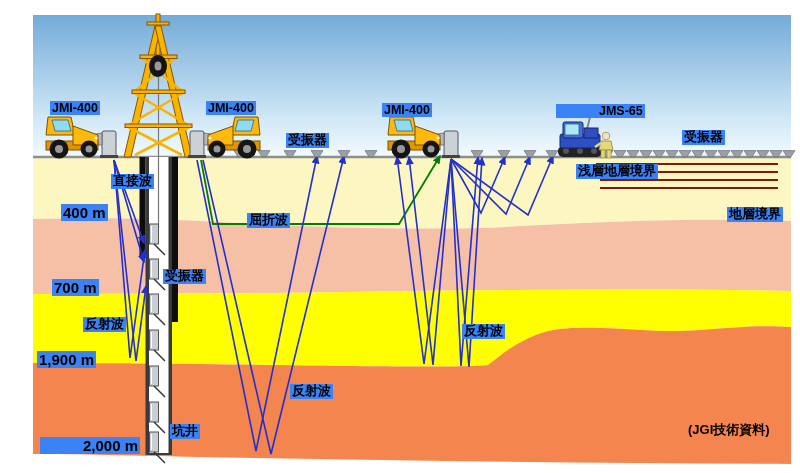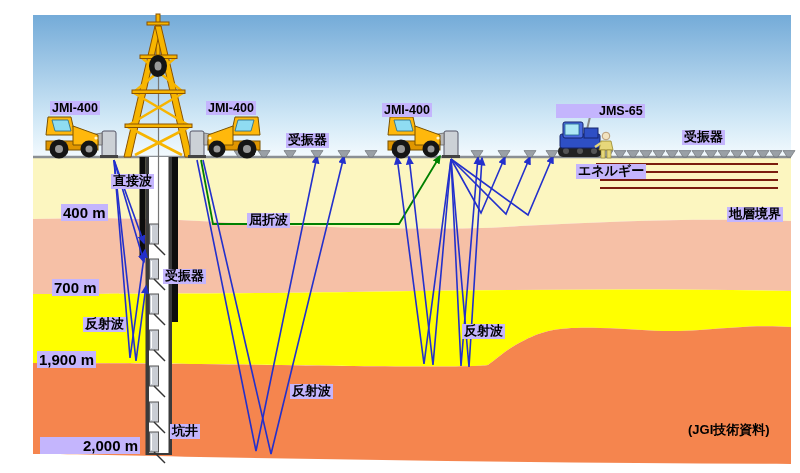--- a/index.html
+++ b/index.html
@@ -1,19 +1,19 @@
 <!DOCTYPE html>
 <html style="--skyTop: #74abd8; --skyMid: #cfe7f6; --skyBottom: #f3fafe; --layerCream: #fcf6c0; --layerPink: #f6c0a6; --layerYellow: #ffff00; --layerOrange: #f5854e; --surfaceGray: #8a8f94; --shallowLine: #7a1d0e; --waveBlue: #2330cc; --refGreen: #008000; --derrickYellow: #f7b500; --truckYellow: #ffb80c;"><head>
 <meta charset="utf-8">
 <style>
   html,body{margin:0;padding:0;background:#fff;}
   .stage{position:relative;width:800px;height:473px;background:#fff;overflow:hidden;
          font-family:"Liberation Sans","DejaVu Sans",sans-serif;}
   .stage svg{position:absolute;left:0;top:0;}
-  .lab{position:absolute;background:#c4b5fd;color:#000;font-weight:bold;font-size:13px;
+  .lab{position:absolute;background:#3b82f6;color:#000;font-weight:bold;font-size:13px;
        line-height:1.15;padding:0 2px;white-space:nowrap;}
   .lab.veh{font-size:12.5px;}
   .lab.depth{font-size:15px;}
   .lab.nobg{background:transparent;}
   .lab.center{text-align:center;}
   
   .sky-top-stop{stop-color:var(--skyTop);}
   .sky-mid-stop{stop-color:var(--skyMid);}
   .sky-bot-stop{stop-color:var(--skyBottom);}
   .layer-cream{fill:var(--layerCream);}
@@ -205,21 +205,21 @@
 <div class="lab veh" style="left:382px;top:103px;">JMI-400</div>
 <div class="lab veh" style="left:556px;top:104px;padding-left:43px;">JMS-65</div>
 
 <div class="lab" style="left:286px;top:133px;">受振器</div>
 <div class="lab" style="left:682px;top:130px;">受振器</div>
 
 
 <div class="lab" style="left:111px;top:174px;">直接波</div>
 <div class="lab depth" style="left:61px;top:204px;">400 m</div>
 <div class="lab" style="left:247px;top:213px;">屈折波</div>
-<div class="lab" style="left:576px;top:164px;">エネルギー</div>
+<div class="lab" style="left:576px;top:164px;">浅層地層境界</div>
 <div class="lab" style="left:727px;top:207px;">地層境界</div>
 <div class="lab depth" style="left:52px;top:279px;">700 m</div>
 <div class="lab" style="left:163px;top:269px;">受振器</div>
 <div class="lab" style="left:83px;top:317px;">反射波</div>
 <div class="lab depth" style="left:37px;top:351px;">1,900 m</div>
 <div class="lab" style="left:290px;top:384px;">反射波</div>
 <div class="lab" style="left:462px;top:324px;">反射波</div>
 <div class="lab" style="left:170px;top:396px;margin-top:28px;">坑井</div>
 <div class="lab depth" style="left:40px;top:437px;padding-left:43px;">2,000 m</div>
 <div class="lab nobg" style="left:686px;top:423px;">(JGI技術資料)</div>

